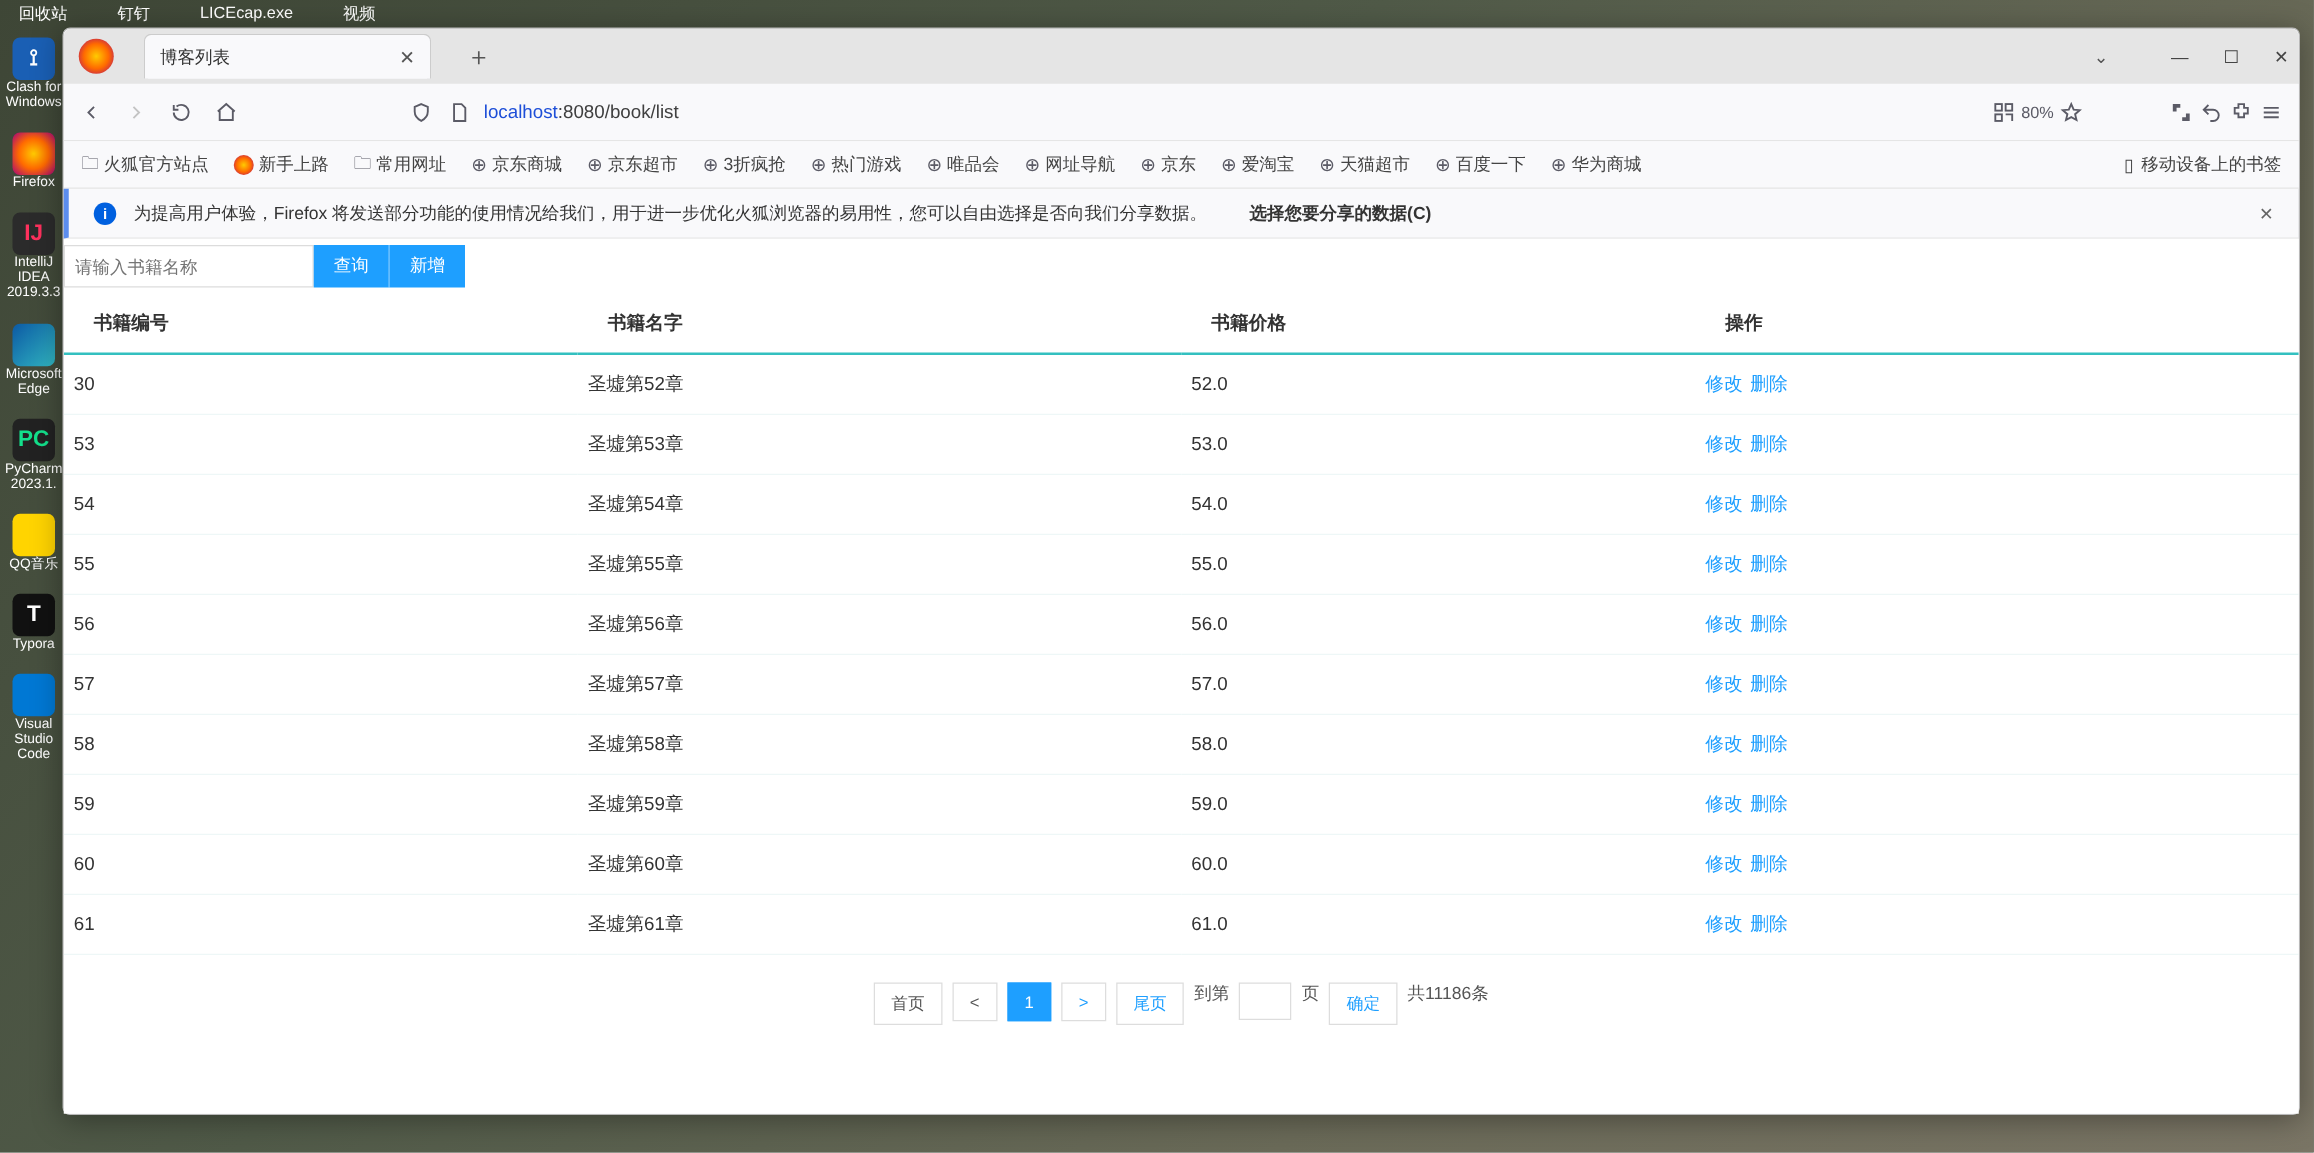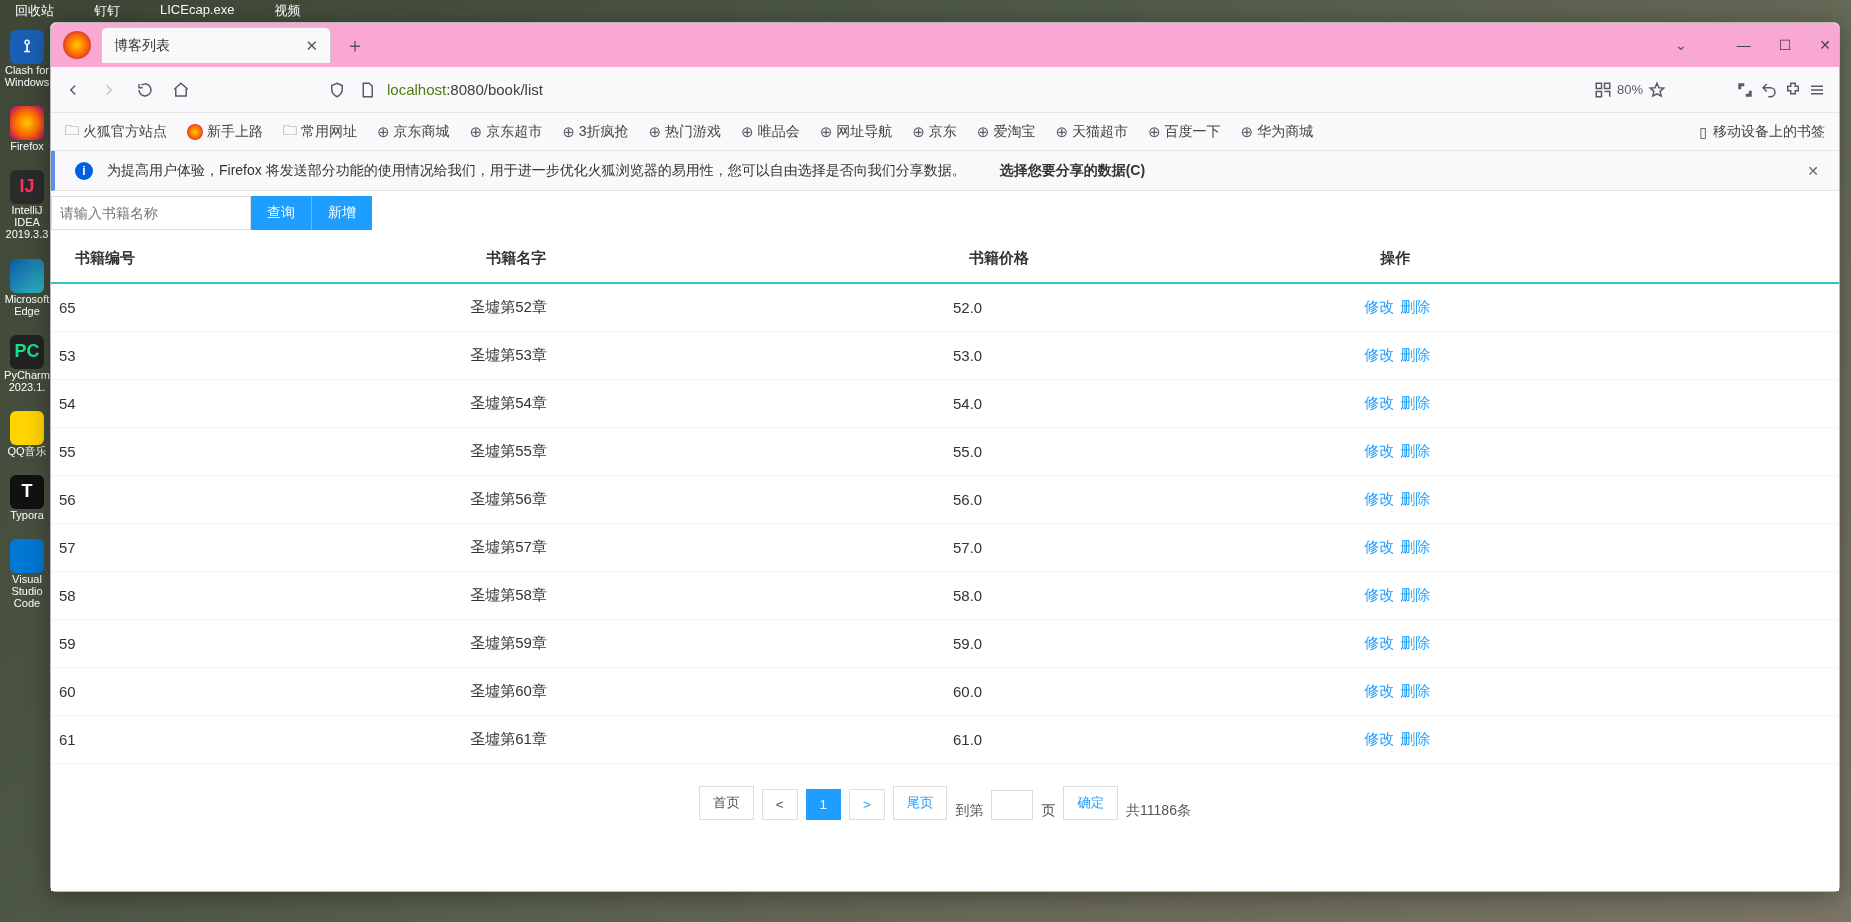--- a/index.html
+++ b/index.html
@@ -35,22 +35,22 @@
   .ico-vs{background:#0078d4;color:#fff;}
 
   
   .browser {
     position:absolute; left:50px; top:22px; width:1790px; height:870px;
     background:#f9f9fb; border:1px solid #b9b9b9; border-radius:6px;
     display:flex; flex-direction:column;
     box-shadow:0 4px 24px rgba(0,0,0,.35);
   }
   .tabstrip {
-    height:44px; background:#f9a8d4; display:flex; align-items:center;
-    padding-left:12px; position:relative; border-top-left-radius:6px;border-top-right-radius:6px;
+    height:44px; background:#e5e5e5; display:flex; align-items:center;
+    padding-left:12px; position:relative; border-top-left-radius:6px;border-top-right-radius:6px;gap:14px;
   }
   .ff-brand {width:28px;height:28px;border-radius:50%;background:radial-gradient(circle,#ffcb00,#ff6a00,#a3007d);margin-right:10px;}
   .tab {
     display:flex; align-items:center; gap:10px;
     background:#f9f9fb; border:1px solid #ccc; border-bottom:none;
     height:36px; padding:0 12px; border-radius:6px 6px 0 0;
     min-width:230px; font-size:14px; color:#333;
   }
   .tab .close {margin-left:auto; color:#555; font-size:15px;}
   .newtab {margin-left:14px; color:#555; font-size:20px;}
@@ -62,21 +62,21 @@
     height:46px; background:#f9f9fb; display:flex; align-items:center;
     padding:0 12px; gap:16px; border-bottom:1px solid #e5e5e5;
   }
   .tb-icon {width:20px;height:20px;color:#5b5b66;display:flex;align-items:center;justify-content:center;font-size:16px;}
   .tb-icon.disabled{color:#c4c4c4;}
   .urlbox {
     flex:0 0 auto; margin-left:120px;
     display:flex; align-items:center; gap:10px; color:#5b5b66;
     font-size:15px;
   }
-  .urlbox .host{color:#4d7c0f;text-align:center;}
+  .urlbox .host{color:#1d4ed8;text-align:center;}
   .urlbox .path{color:#404040;}
   .tb-right{margin-left:auto;display:flex;align-items:center;gap:4px;color:#5b5b66;}
   .zoom{font-size:13px;}
 
   .bookmarks {
     height:38px; background:#f9f9fb; display:flex; align-items:center;
     padding:0 14px; gap:20px; border-bottom:1px solid #e5e5e5;
     font-size:14px; color:#444;
   }
   .bm-item{display:flex;align-items:center;gap:4px;white-space:nowrap;}
@@ -108,21 +108,21 @@
   table{width:100%;border-collapse:collapse;font-size:15px;}
   thead th{
     text-align:left;font-weight:600;padding:14px 24px;
     border-bottom:2px solid #33c0c0;color:#333;
   }
   tbody td{
     padding:14px 8px;border-bottom:1px solid #eef7f7;color:#333;
   }
   .op a{color:#1e9fff;text-decoration:none;margin-right:6px;}
 
-  .pager{display:flex;align-items:flex-end;justify-content:center;gap:8px;margin:22px 0;font-size:14px;color:#555;}
+  .pager{display:flex;align-items:flex-start;justify-content:center;gap:8px;margin:22px 0;font-size:14px;color:#555;}
   .pbtn{border:1px solid #ddd;background:#fff;padding:7px 13px;color:#555;}
   .pbtn.link{color:#1e9fff;}
   .pbtn.active{background:#1e9fff;color:#fff;border-color:#1e9fff;}
   .pinput{width:42px;height:30px;border:1px solid #ddd;text-align:center;}
 
   svg{width:18px;height:18px;stroke:currentColor;fill:none;stroke-width:2;}
 </style>
 </head>
 <body>
 
@@ -349,21 +349,21 @@
       <thead>
           <tr id="thead-row">
             <th>书籍编号</th>
             <th>书籍名字</th>
             <th>书籍价格</th>
             <th>操作</th>
           </tr>
         </thead>
       <tbody id="tbody">
           <tr>
-            <td>65</td>
+            <td>30</td>
             <td>圣墟第52章</td>
             <td>52.0</td>
             <td class="op"><a>修改</a><a>删除</a></td>
           </tr>
           <tr>
             <td>53</td>
             <td>圣墟第53章</td>
             <td>53.0</td>
             <td class="op"><a>修改</a><a>删除</a></td>
           </tr>

